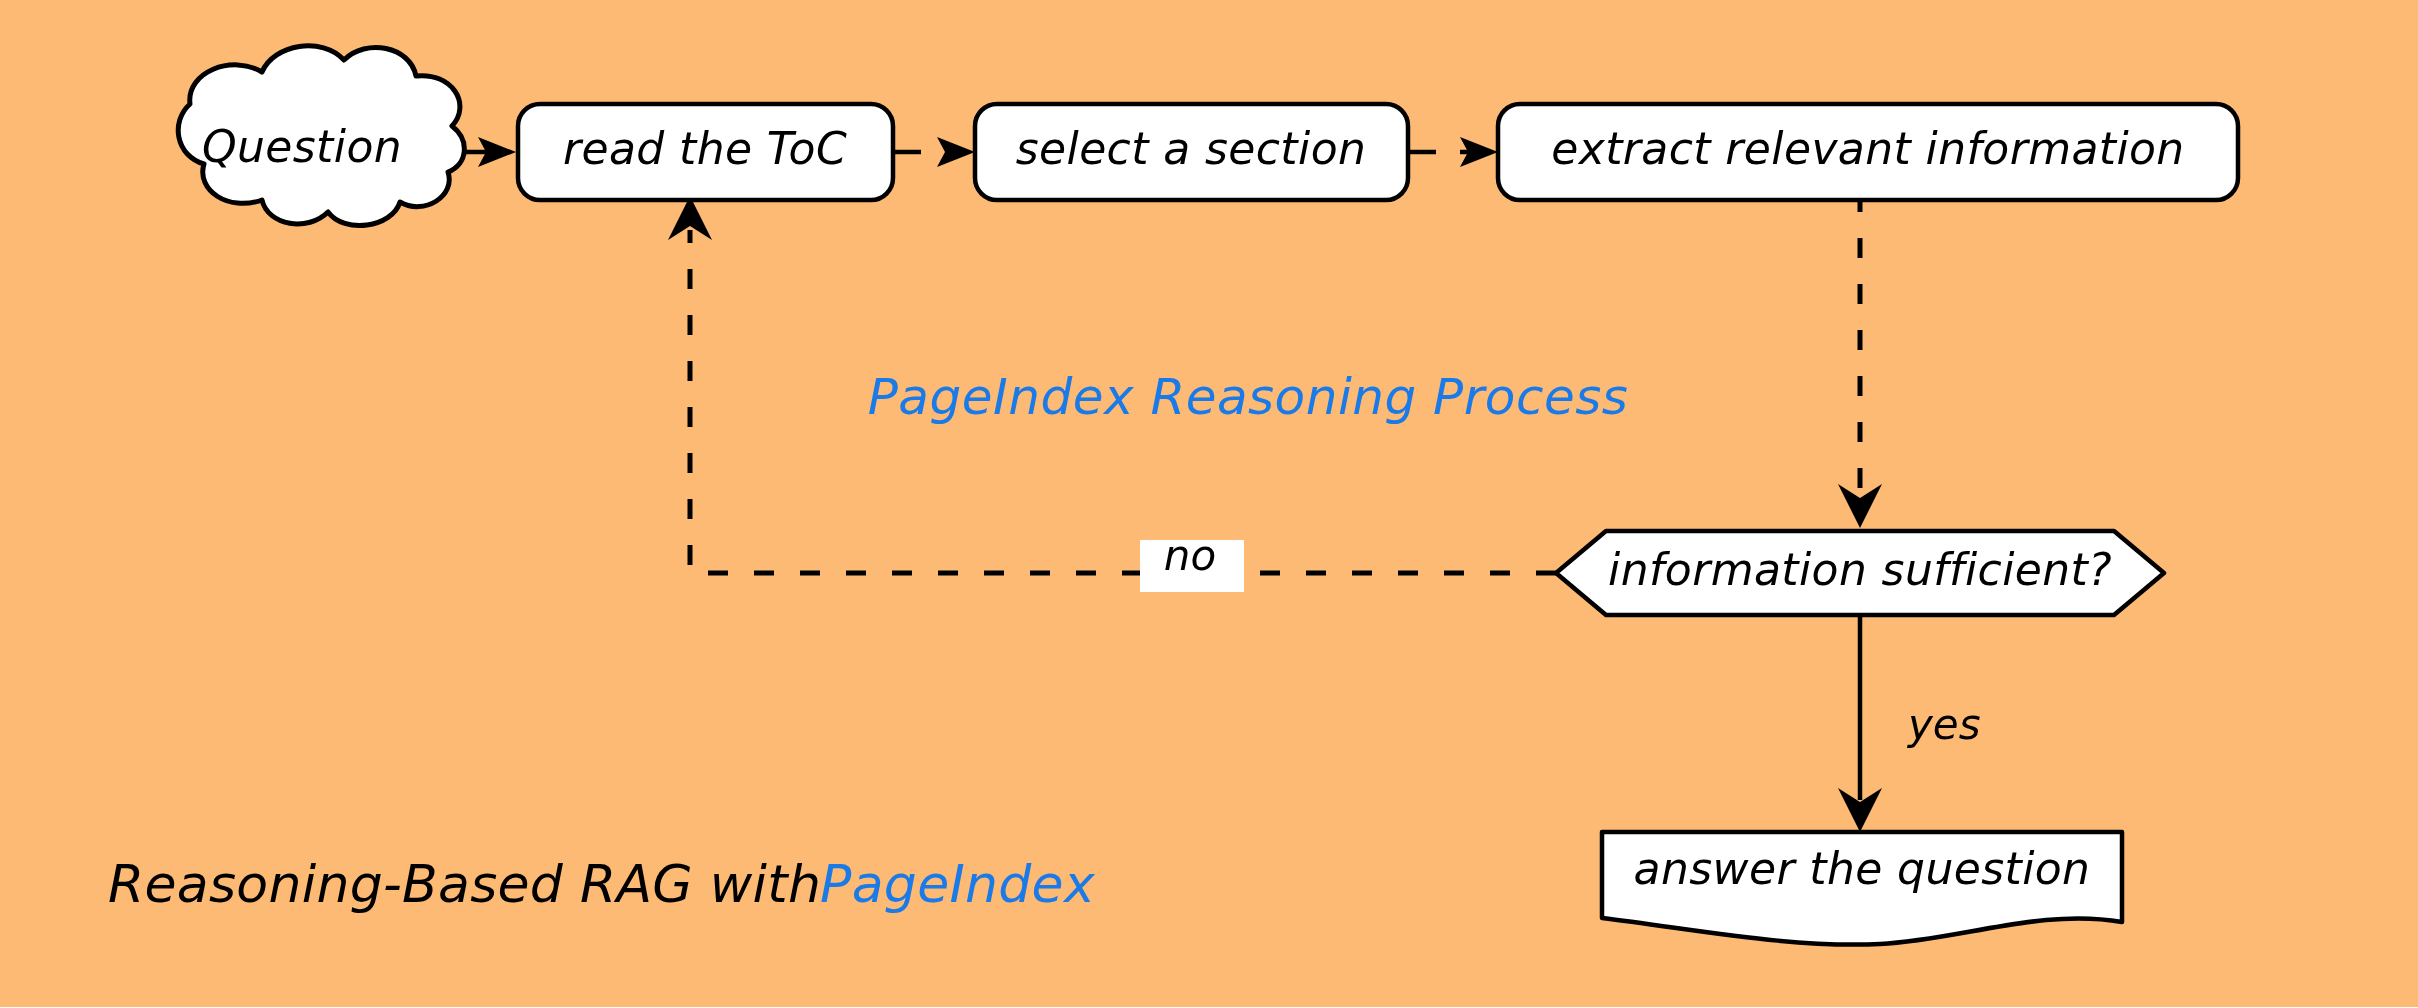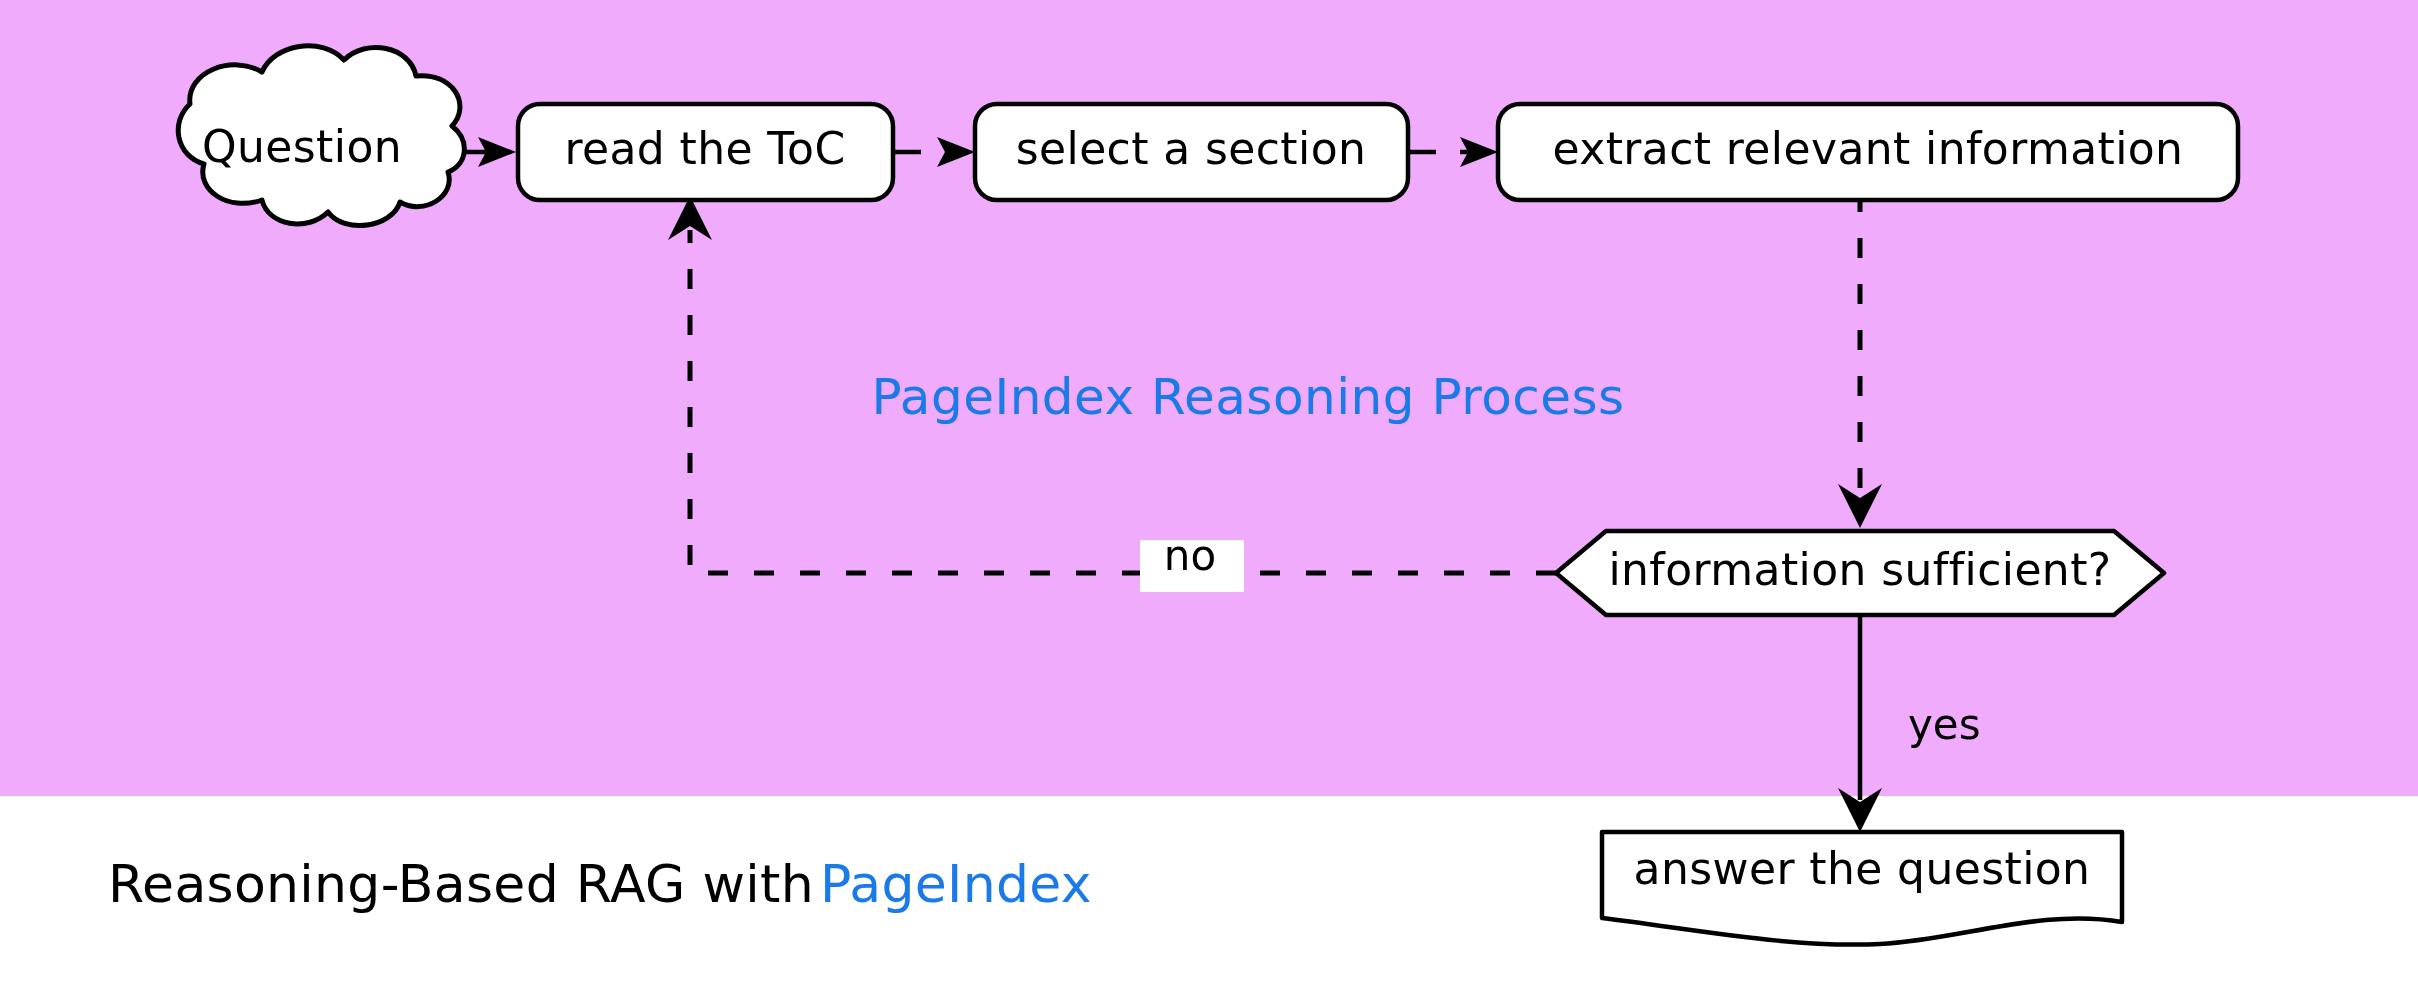--- a/index.html
+++ b/index.html
@@ -9,22 +9,23 @@
   }
   body {
     width: 2418px;
     height: 1008px;
     overflow: hidden;
     font-family: "DejaVu Sans", sans-serif;
   }
   #canvas {
     position: relative;
     width: 2418px;
-    height: 796px;
-    background: #f0abfc;
+    height: 1007px;
+    background: #fdba74;
+    font-style: italic;
   }
   svg#diagram {
     position: absolute;
     left: 0;
     top: 0;
     width: 2418px;
     height: 1008px;
     display: block;
   }
   .node-shape {

